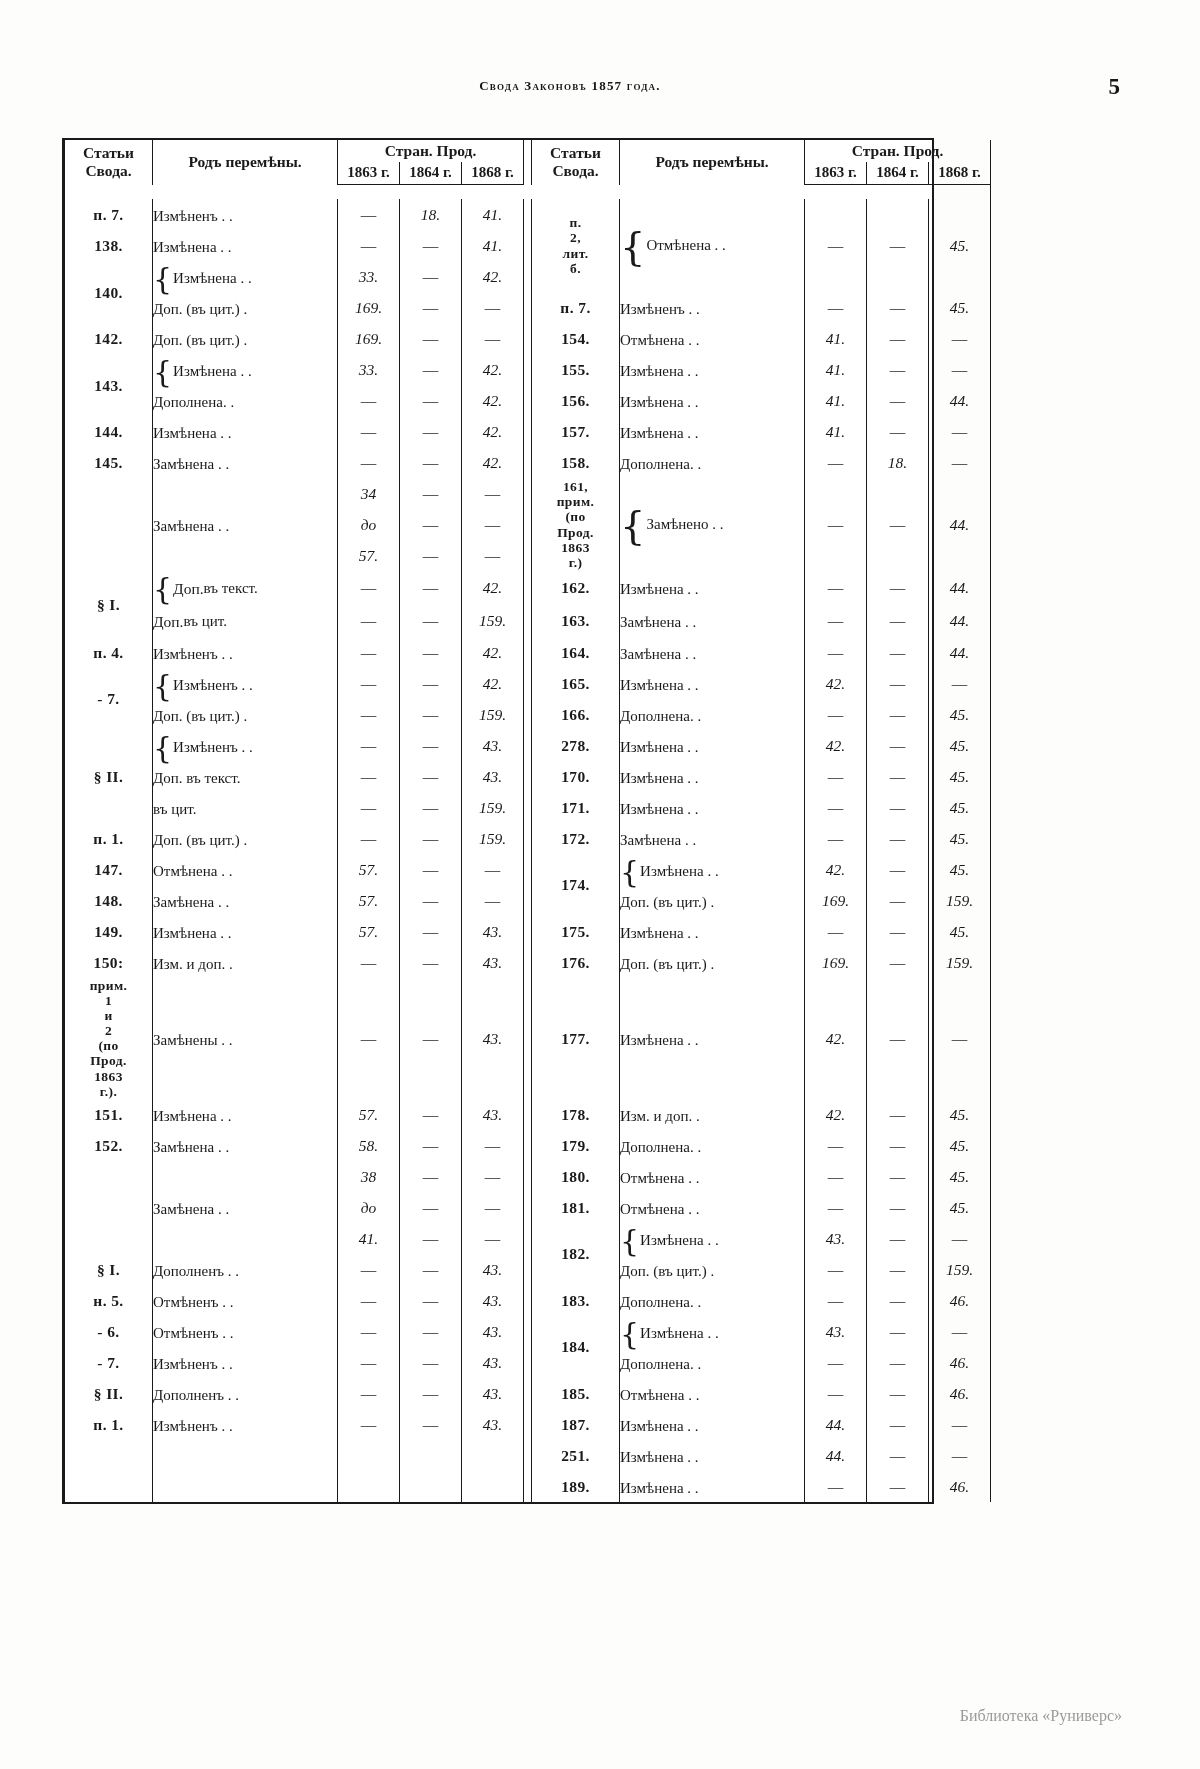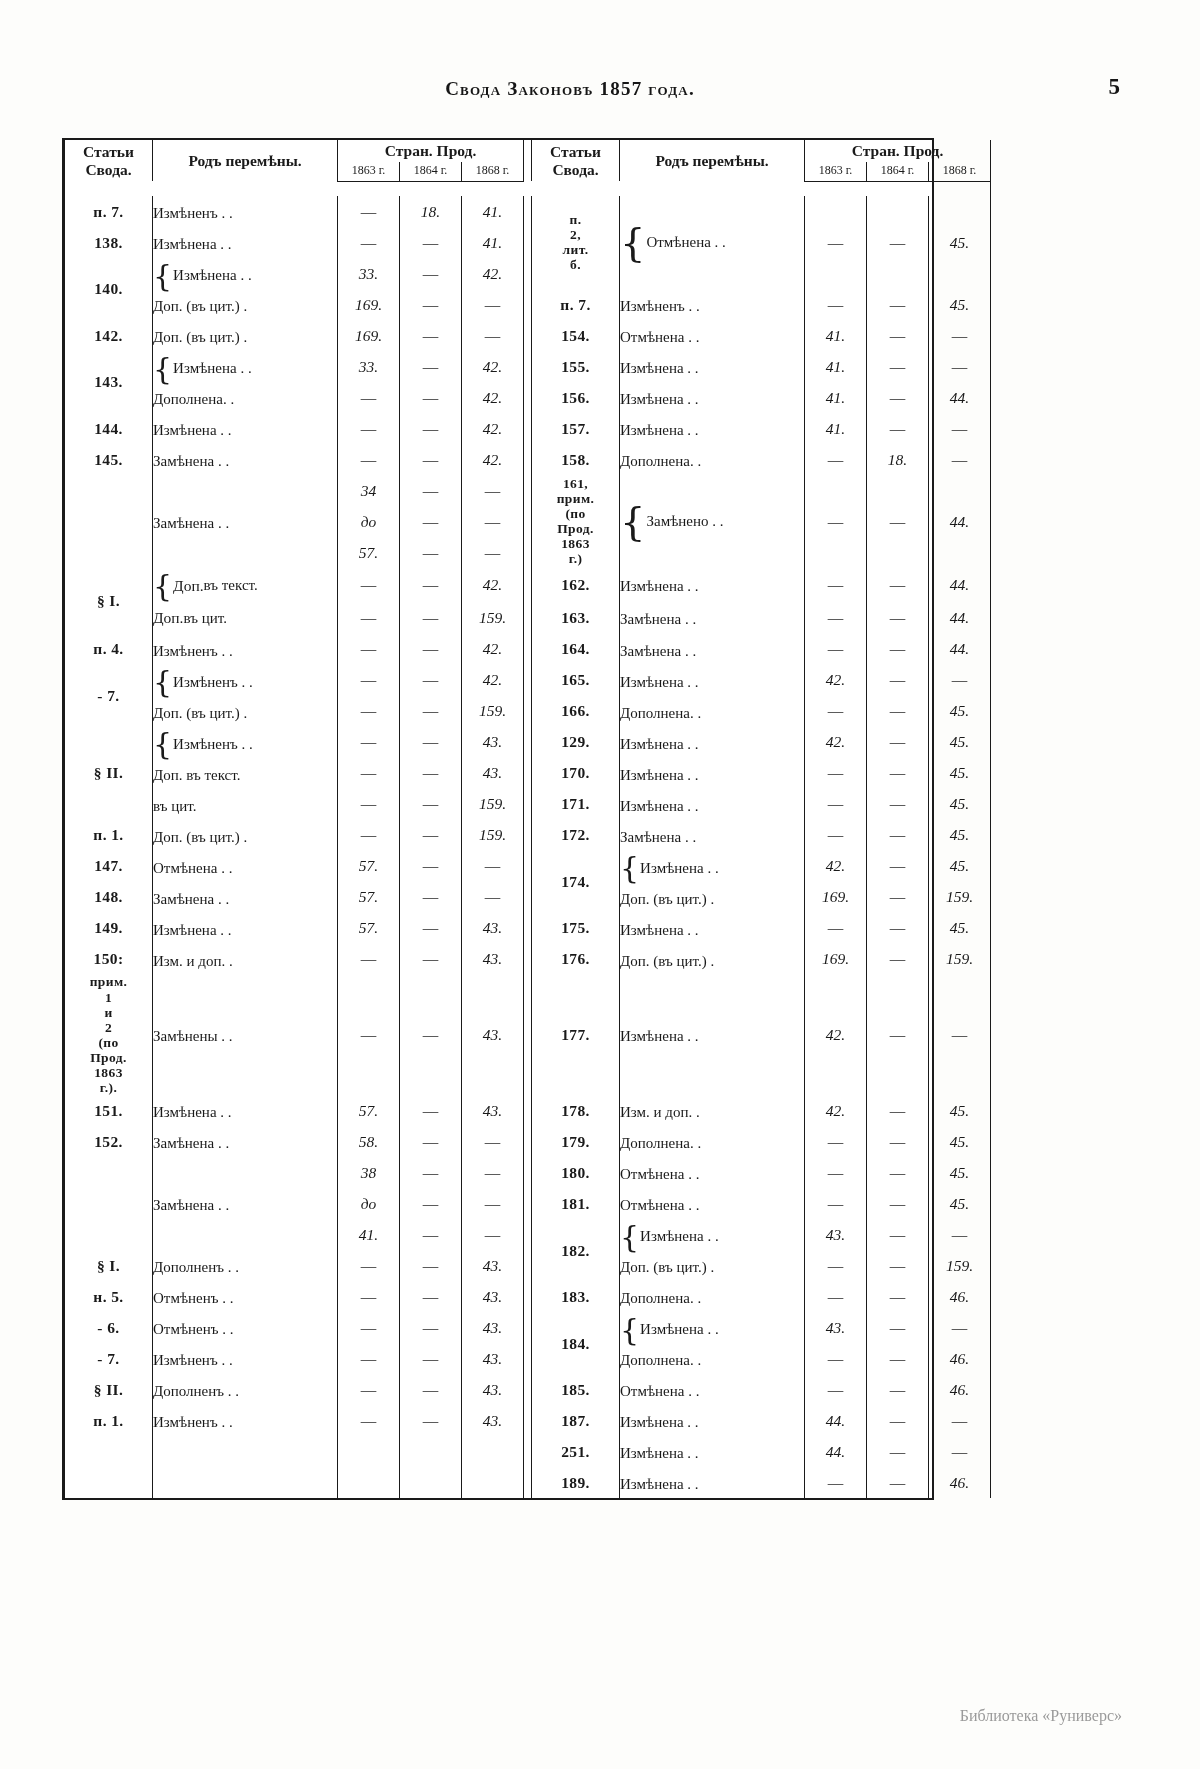--- a/index.html
+++ b/index.html
@@ -28,21 +28,21 @@
     top: 78px;
     width: 1060px;
     height: 30px;
   }
   .header-title {
     position: absolute;
     left: 0;
     top: 0;
     width: 1000px;
     text-align: center;
-    font-size: 19px;
+    font-size: 13px;
     letter-spacing: 1.2px;
     font-variant: small-caps;
     font-weight: bold;
     color: #161616;
   }
   .page-number {
     position: absolute;
     right: 10px;
     top: -4px;
     font-size: 23px;
@@ -86,22 +86,22 @@
     font-weight: bold;
     border-bottom: 1px solid #1a1a1a;
     padding: 3px 2px;
     line-height: 1.15;
   }
   thead td.hdr-prod {
     border-bottom: 1px solid #1a1a1a;
     padding: 2px 0 2px 0;
   }
   thead .sub td {
-    font-weight: normal;
-    font-size: 12px;
+    font-weight: bold;
+    font-size: 15px;
     padding: 2px 0 3px 0;
   }
   thead tr.mainhdr td {
     border-bottom: none;
   }
   
   tbody td {
     height: 31px;
     line-height: 31px;
   }
@@ -407,21 +407,21 @@
             <td class="num"><span class="dash">—</span></td>
             <td class="num">45.</td>
           </tr>
           <tr>
             <td class="art" rowspan="3">§ II.</td>
             <td class="kind"><span class="brace">{</span><span class="kind-sub">Измѣненъ . .</span></td>
             <td class="num"><span class="dash">—</span></td>
             <td class="num"><span class="dash">—</span></td>
             <td class="num">43.</td>
             <td class="spine"></td>
-            <td class="art">129.</td>
+            <td class="art">278.</td>
             <td class="kind"><span class="kind-sub">Измѣнена . .</span></td>
             <td class="num">42.</td>
             <td class="num"><span class="dash">—</span></td>
             <td class="num">45.</td>
           </tr>
           <tr>
             <td class="kind"><span class="kind-sub">Доп. въ текст.</span></td>
             <td class="num"><span class="dash">—</span></td>
             <td class="num"><span class="dash">—</span></td>
             <td class="num">43.</td>

